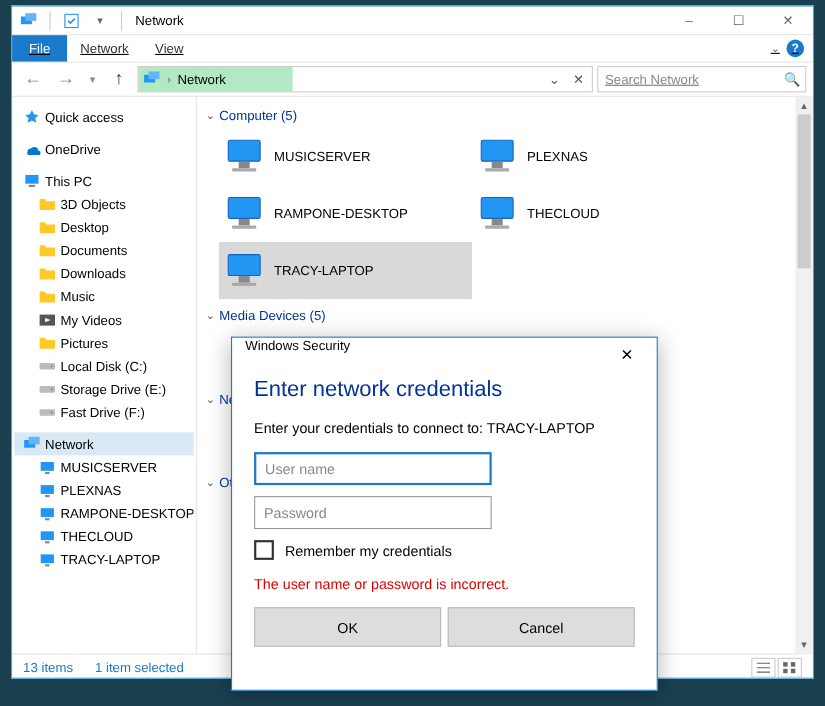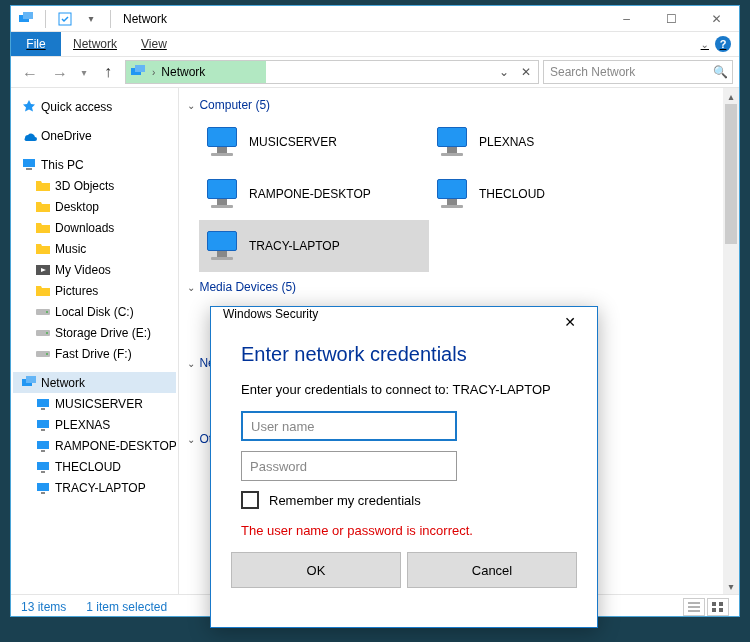--- a/index.html
+++ b/index.html
@@ -38,21 +38,21 @@
   .nav-arrow { width:26px; height:26px; display:flex; align-items:center; justify-content:center; color:#888; font-size:16px;}
   .nav-arrow.enabled { color:#333; }
   .addrbox { flex:1; height:24px; border:1px solid #ccc; display:flex; align-items:center; background:#fff; position:relative; overflow:hidden;}
   .addr-fill { position:absolute; left:0; top:0; bottom:0; width:140px; background:#7fd89a; opacity:0.6;}
   .addr-content { position:relative; display:flex; align-items:center; gap:4px; padding-left:4px; flex:1;}
   .addr-icon { width:16px; height:16px; }
   .addr-sep { color:#555; font-size:10px; padding:0 2px;}
   .addr-right { display:flex; align-items:center; padding-right:2px; gap:2px; position:relative;}
   .addr-btn { width:20px; height:20px; display:flex; align-items:center; justify-content:center; color:#555;}
   .searchbox { width:190px; height:24px; border:1px solid #ccc; display:flex; align-items:center; padding:0 4px;}
-  .searchbox input { border:none; outline:none; flex:1; font-size:12px; color:#777;}
+  .searchbox input { border:none; outline:none; flex:1; font-size:12px; color:#777;text-decoration:underline;}
   
   .body { display:flex; height:506px; }
   .tree { width:168px; border-right:1px solid #e5e5e5; padding:8px 2px; overflow:hidden; font-size:12px;}
   .tree-item { display:flex; align-items:center; height:21px; padding-left:8px; gap:4px; white-space:nowrap; overflow:hidden;}
   .tree-item.indent1 { padding-left:22px; }
   .tree-item.selected { background:#d9e8f5; }
   .tree-spacer { height:8px; }
   .ticon { width:16px; height:16px; flex-shrink:0; display:inline-block;}
   .content { flex:1; position:relative; padding:6px 4px; overflow:hidden;}
   .scrollbar { position:absolute; right:0; top:0; width:16px; height:100%; background:#f0f0f0;}
@@ -74,21 +74,21 @@
   .view-btns { display:flex; gap:2px; }
   .view-btn { width:22px; height:18px; border:1px solid #ccc; display:flex; align-items:center; justify-content:center;}
   
   .dialog {
     position:absolute; left:210px; top:306px; width:388px; height:322px;
     background:#fff; border:1px solid #1979ca; box-shadow:0 4px 20px rgba(0,0,0,0.3);
     z-index:10; font-size:13px;
   }
   .dlg-title { height:30px; display:flex; align-items:flex-start; padding:0 12px; font-size:12px;gap:48px;}
   .dlg-close { margin-left:auto; font-size:14px; width:30px; height:30px; display:flex; align-items:center; justify-content:center;}
-  .dlg-body { padding:4px 20px 0 20px;margin-left:10px; }
+  .dlg-body { padding:4px 20px 0 20px; }
   .dlg-heading { font-size:20px; color:#003399; font-weight:normal; margin:2px 0 16px 0;}
   .dlg-sub { font-size:13px; margin-bottom:14px;}
   .dlg-body input[type=text], .dlg-body input[type=password] {
     width:216px; height:30px; border:1px solid #999; padding:12px 8px; font-size:13px; margin-bottom:10px; display:block;
   }
   .dlg-body input[type=text] { border:2px solid #1979ca; }
   .dlg-body input::placeholder { color:#888; }
   .chk-row { display:flex; align-items:center; gap:10px; margin-top:8px; margin-bottom:14px;}
   .chkbox { width:18px; height:18px; border:2px solid #333; }
   .err { color:#d00; font-size:13px; margin-bottom:14px;}
@@ -205,20 +205,26 @@
       <div class="tree-item indent1">
           <svg class="ticon" viewBox="0 0 16 16">
             <path d="M1 3h5l1 2h8v8H1z" fill="#ffca28"></path>
           </svg>
           <span>Desktop</span>
         </div>
       <div class="tree-item indent1">
           <svg class="ticon" viewBox="0 0 16 16">
             <path d="M1 3h5l1 2h8v8H1z" fill="#ffca28"></path>
           </svg>
+          <span>Documents</span>
+        </div>
+      <div class="tree-item indent1">
+          <svg class="ticon" viewBox="0 0 16 16">
+            <path d="M1 3h5l1 2h8v8H1z" fill="#ffca28"></path>
+          </svg>
           <span>Downloads</span>
         </div>
       <div class="tree-item indent1">
           <svg class="ticon" viewBox="0 0 16 16">
             <path d="M1 3h5l1 2h8v8H1z" fill="#ffca28"></path>
           </svg>
           <span>Music</span>
         </div>
       <div class="tree-item indent1">
           <svg class="ticon" viewBox="0 0 16 16">

